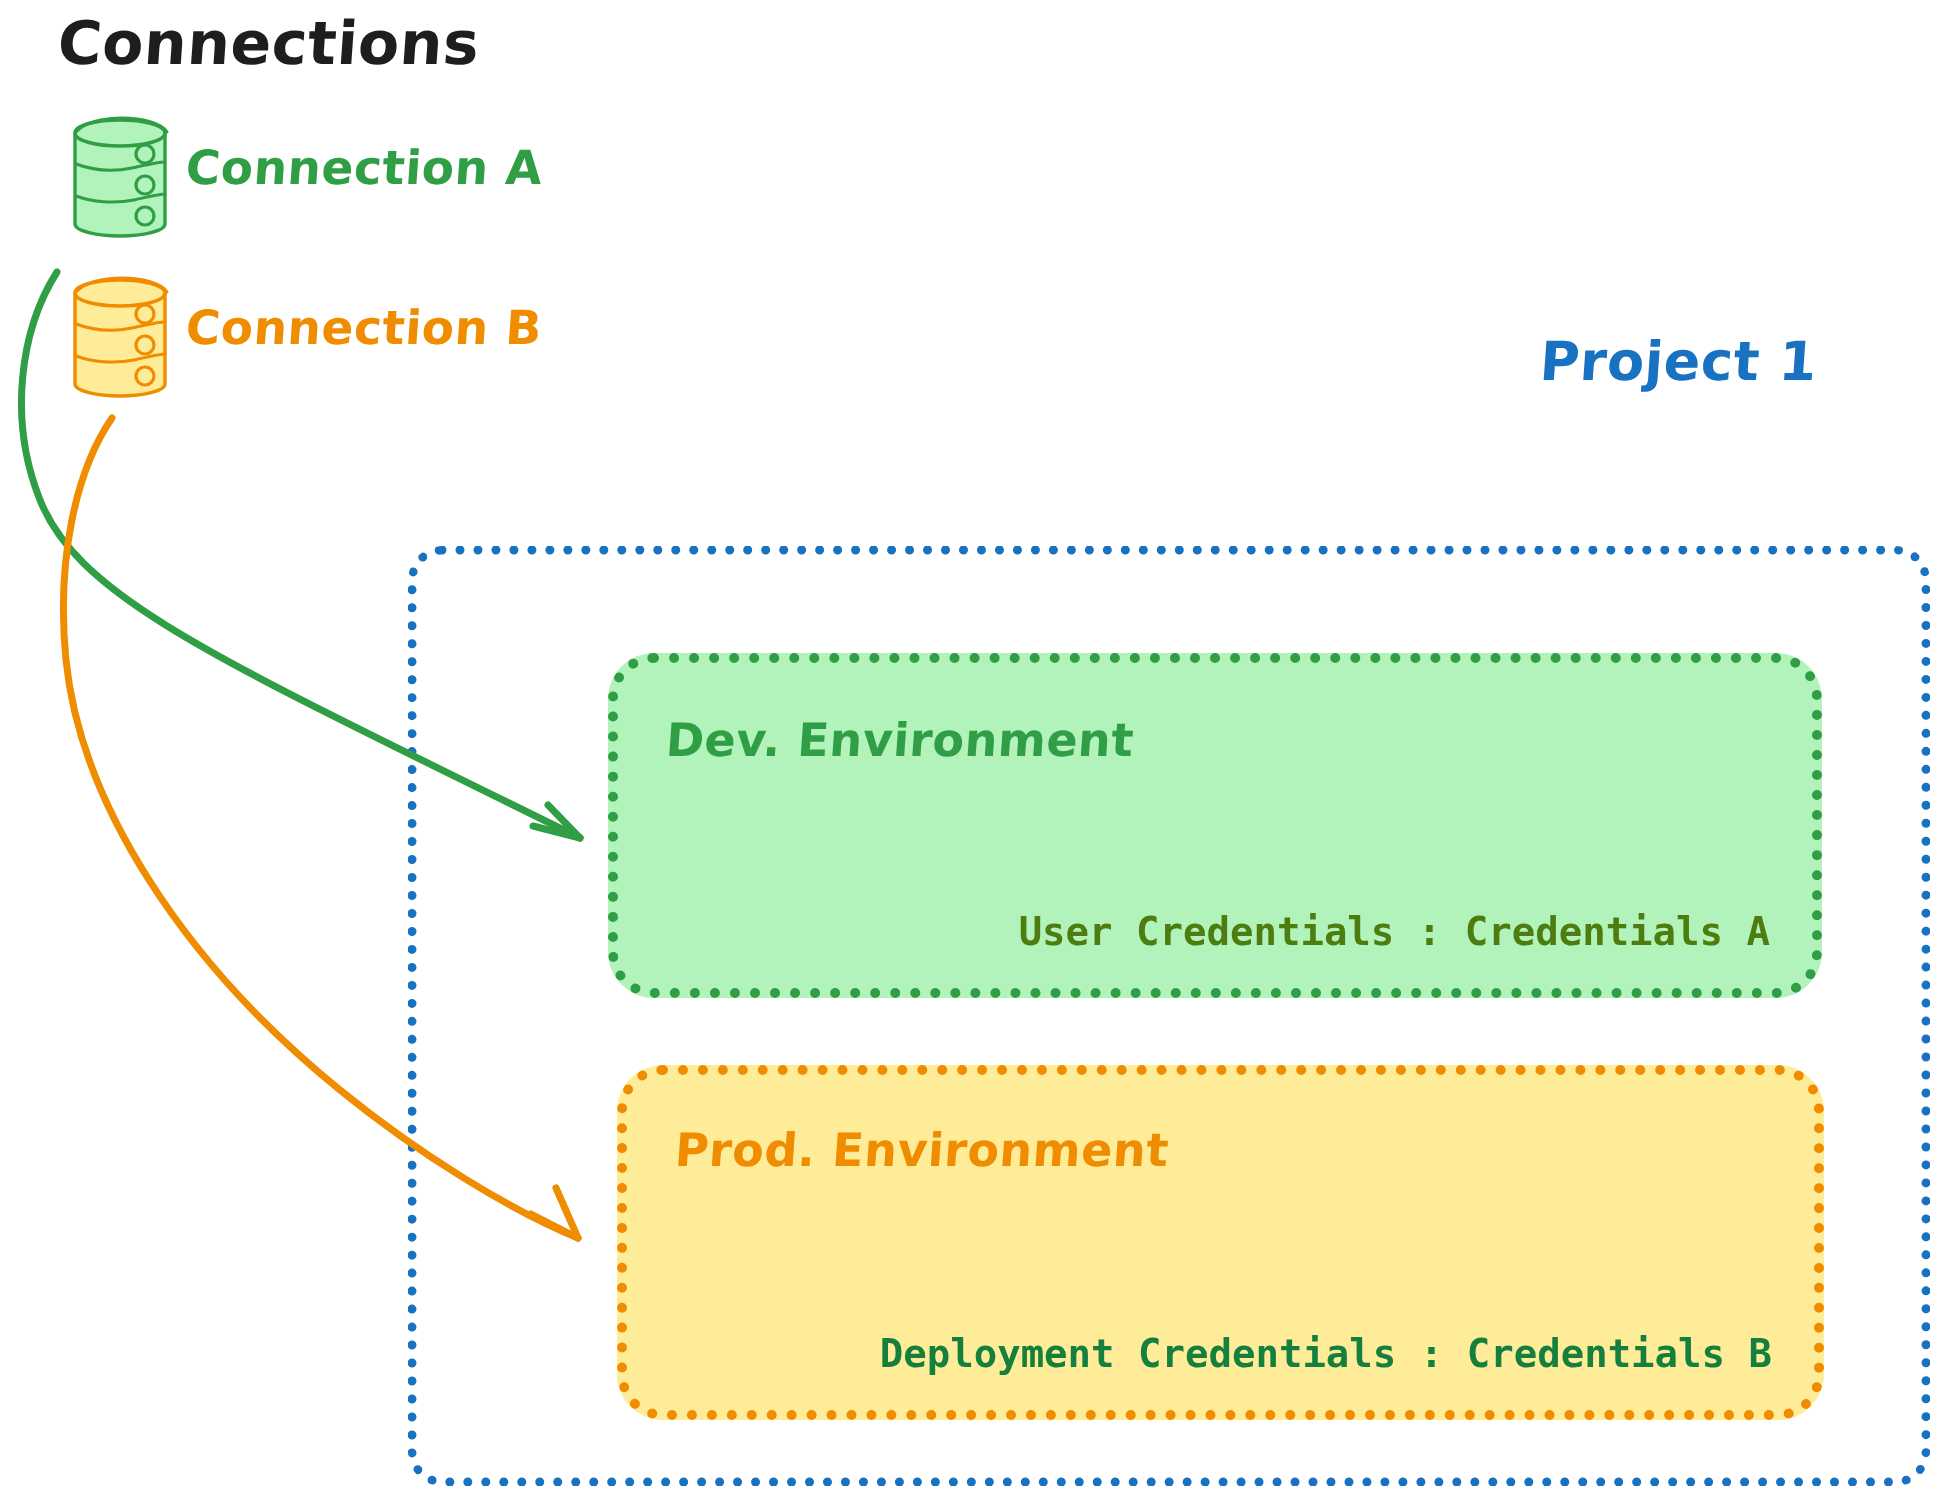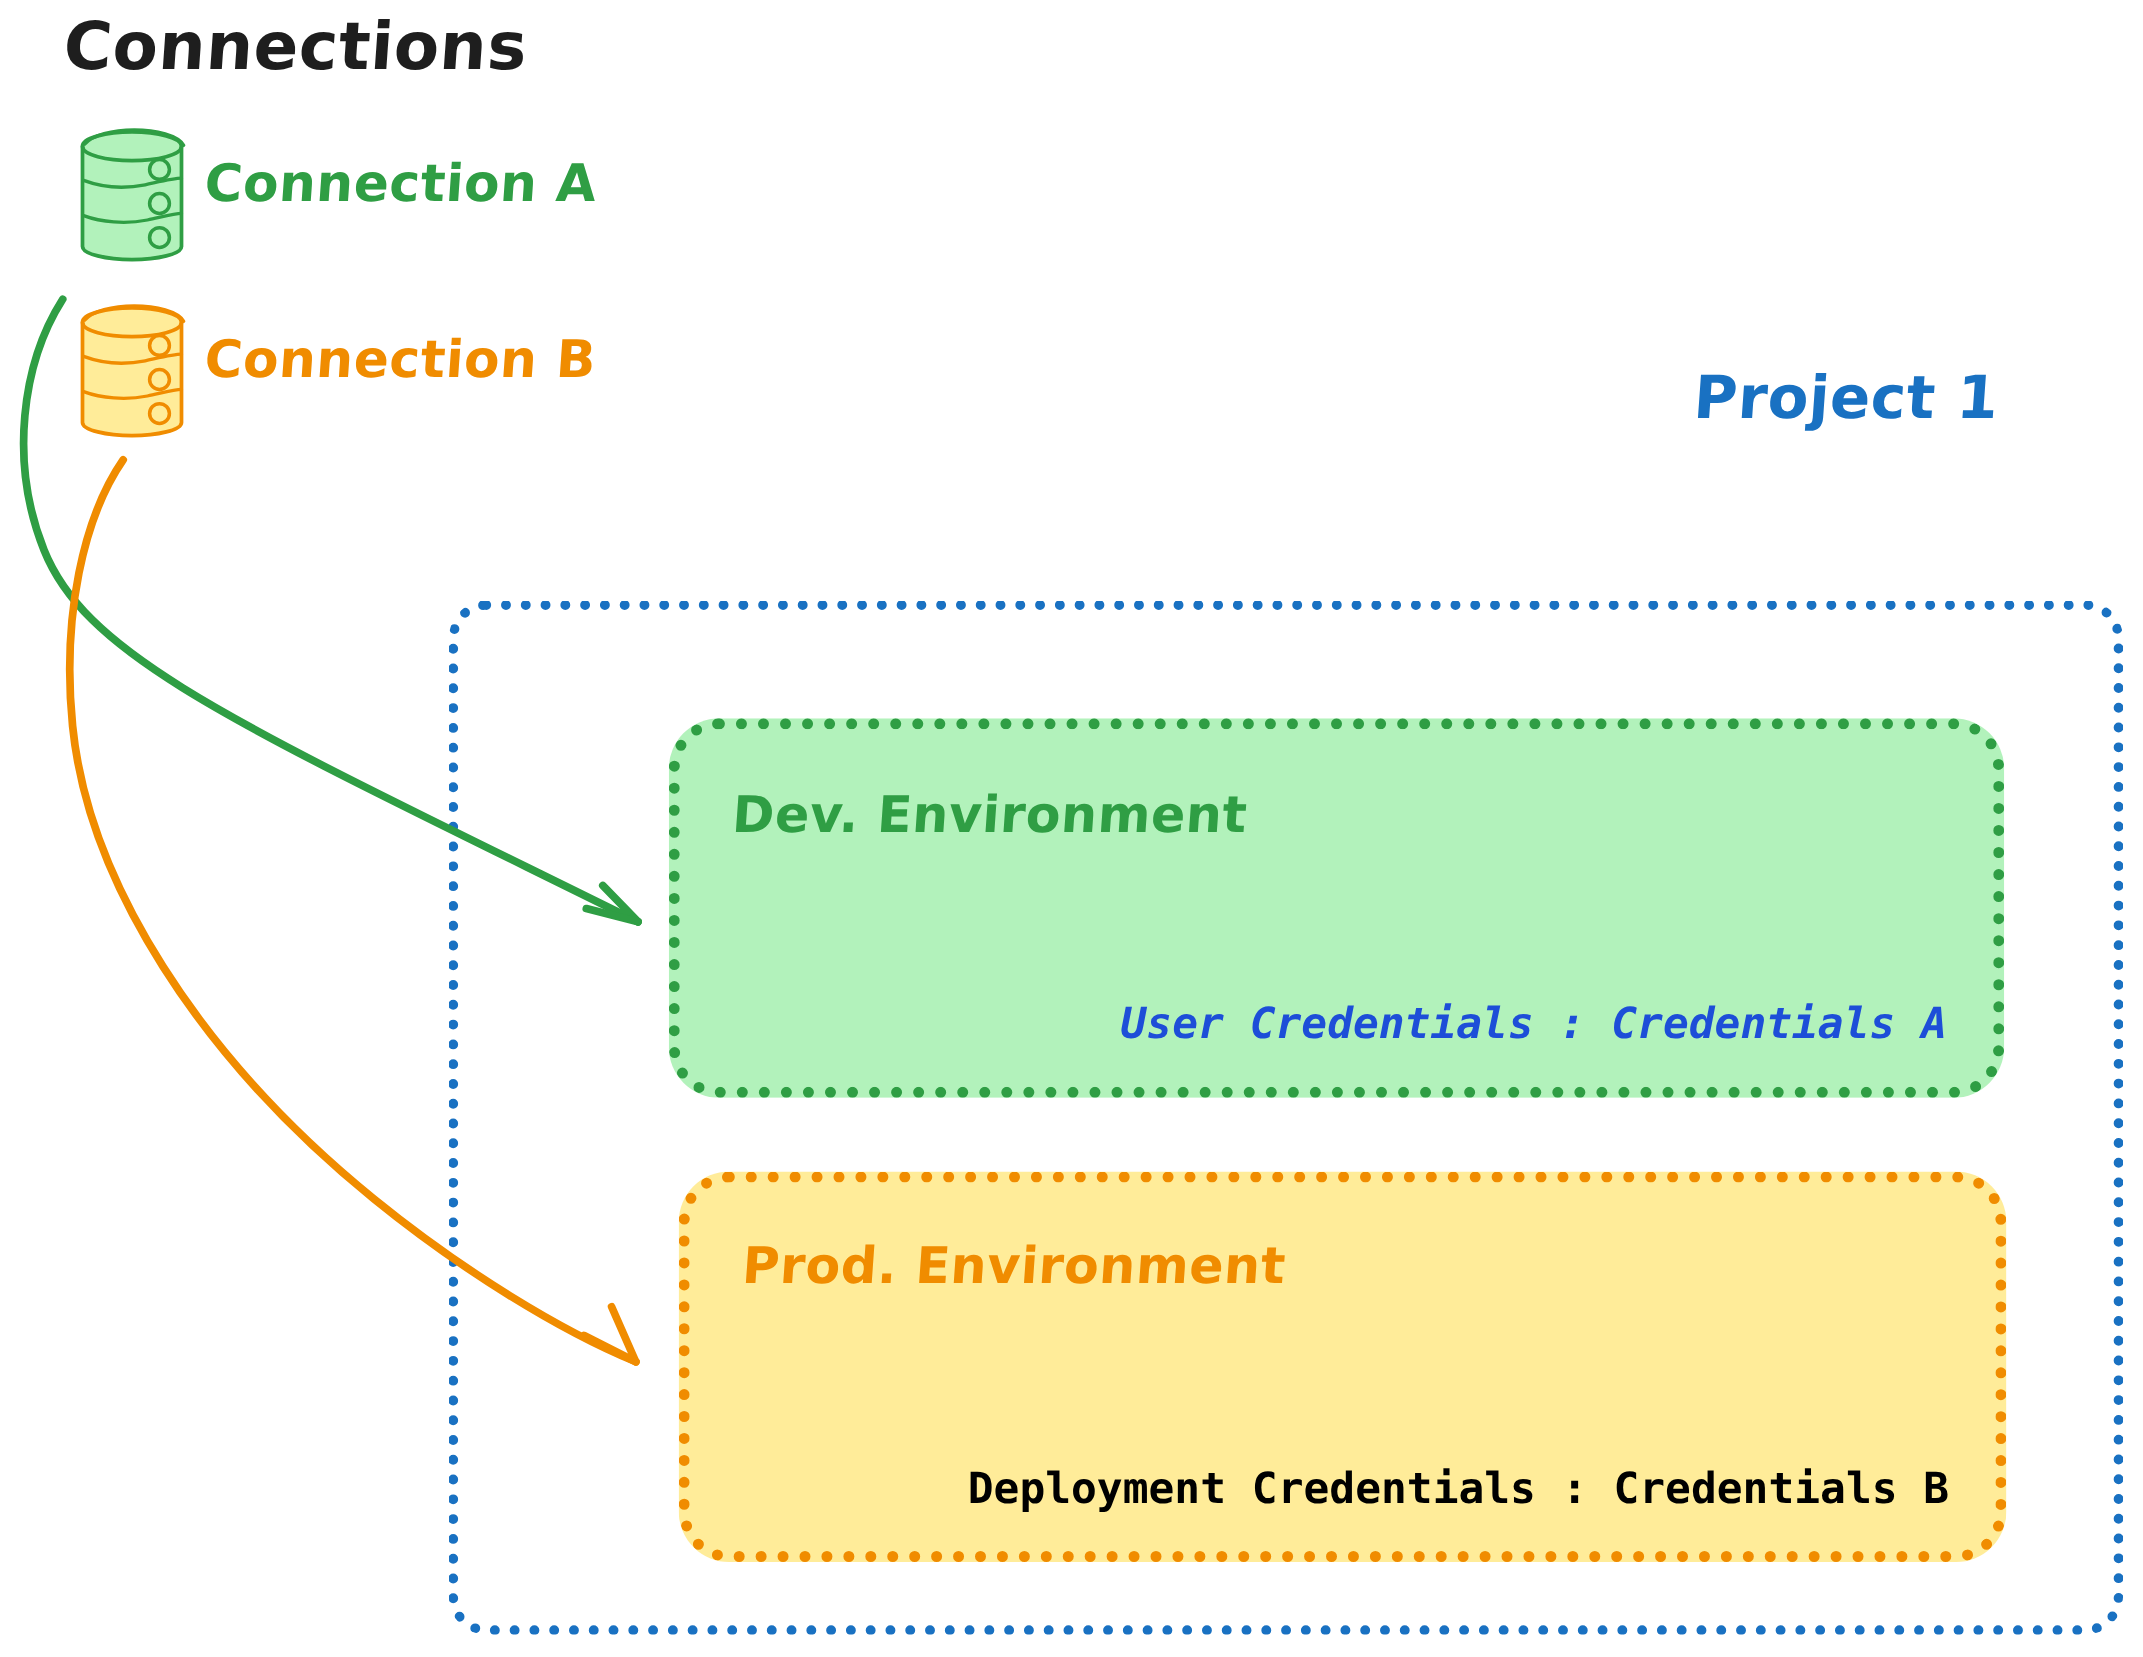--- a/index.html
+++ b/index.html
@@ -126,22 +126,22 @@
     top: 48px;
     color: #f08c00;
   }
 
   .env-cred {
     position: absolute;
     font-size: 39px;
     right: 42px;
     bottom: 34px;
   }
-  #env-dev-cred { color: #1d4ed8; font-style: italic; }
-  #env-prod-cred { color: #000000; }
+  #env-dev-cred { color: #4d7c0f; }
+  #env-prod-cred { color: #15803d; }
 
   
   .db-icon {
     position: absolute;
   }
   #db-connection-a { left: 62px; top: 112px; width: 120px; height: 130px; }
   #db-connection-b { left: 62px; top: 272px; width: 120px; height: 130px; }
 </style>
 </head>
 <body>

